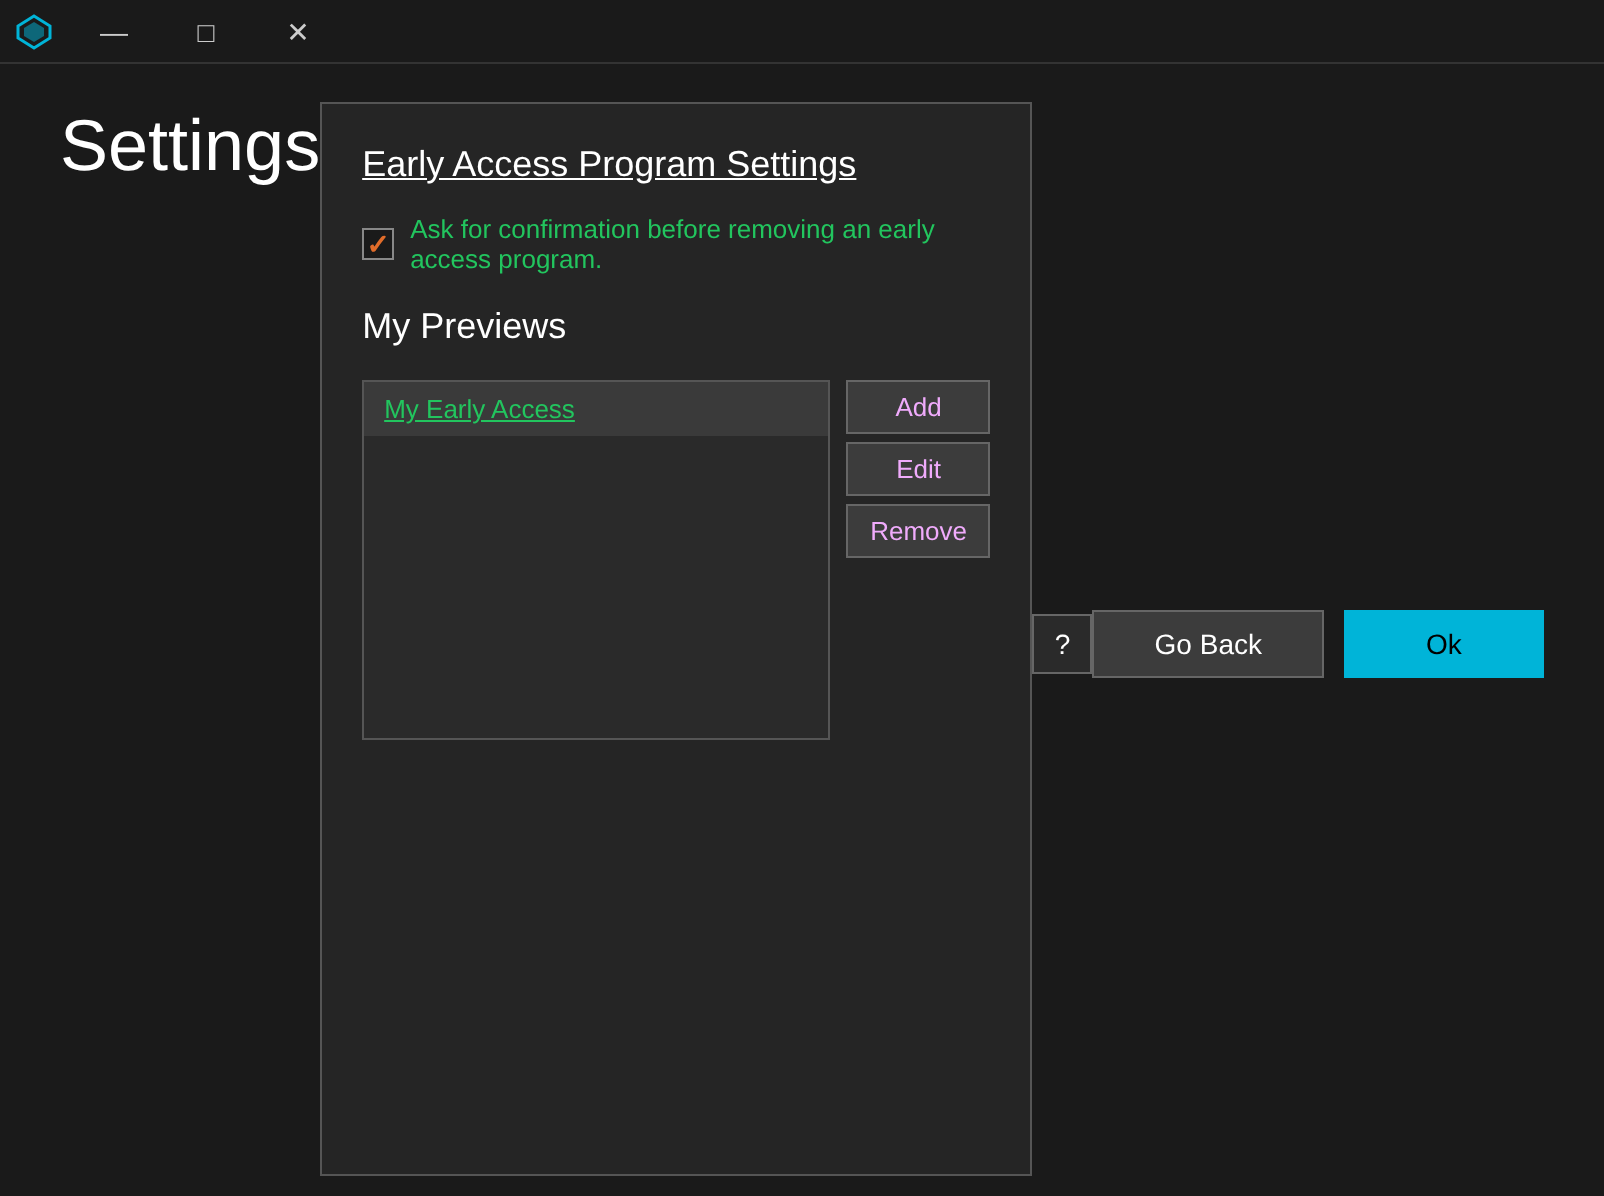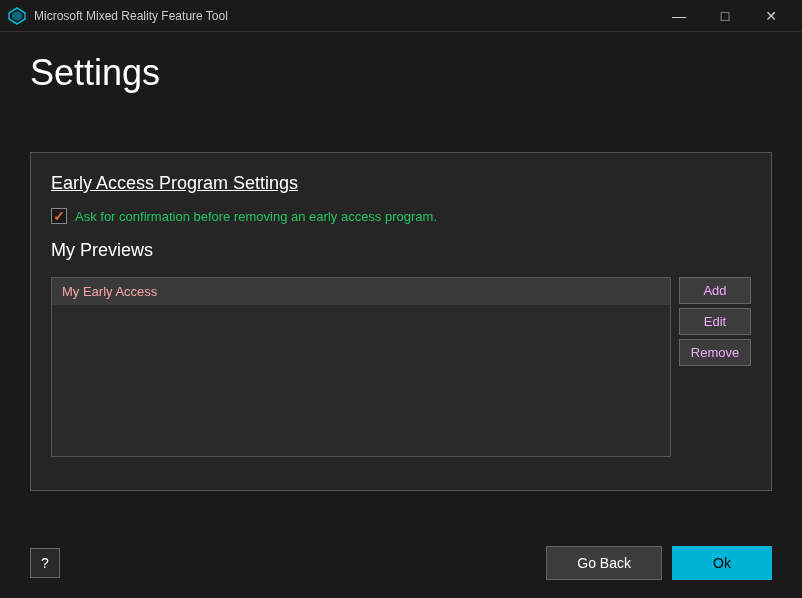--- a/index.html
+++ b/index.html
@@ -48,22 +48,21 @@
       display: flex;
       align-items: center;
       justify-content: center;
     }
 
     
     .main-content {
       padding: 20px 30px 10px 30px;
       height: calc(598px - 32px);
       display: flex;
-      flex-direction: column;
-      gap: 43px;
+      flex-direction: row;
     }
 
     .page-title {
       font-size: 36px;
       font-weight: 300;
       color: #ffffff;
       margin-bottom: 16px;
     }
 
     
@@ -155,23 +154,24 @@
     .list-box {
       flex: 1;
       background: #2a2a2a;
       border: 1px solid #555;
       overflow-y: auto;
     }
 
     .list-item {
       padding: 6px 10px;
       font-size: 13px;
-      color: #fca5a5;
+      color: #22c55e;
       background: #3a3a3a;
       cursor: pointer;
+      text-decoration: underline;
     }
 
     .list-buttons {
       display: flex;
       flex-direction: column;
       gap: 4px;
       width: 72px;
     }
 
     .action-btn {
@@ -230,21 +230,20 @@
 </head>
 <body>
 
 <div class="title-bar">
   <div class="title-bar-icon">
     <svg width="18" height="18" viewBox="0 0 18 18">
       <polygon points="9,1 17,6 17,12 9,17 1,12 1,6" fill="none" stroke="#00b4d8" stroke-width="1.5"></polygon>
       <polygon points="9,4 14,7 14,11 9,14 4,11 4,7" fill="#00b4d8" opacity="0.5"></polygon>
     </svg>
   </div>
-  <span class="title-bar-text">Microsoft Mixed Reality Feature Tool</span>
   <div class="title-bar-controls">
     <button class="title-bar-btn">—</button>
     <button class="title-bar-btn">□</button>
     <button class="title-bar-btn close">✕</button>
   </div>
 </div>
 
 <div class="main-content">
   <h1 class="page-title">Settings</h1>
 

